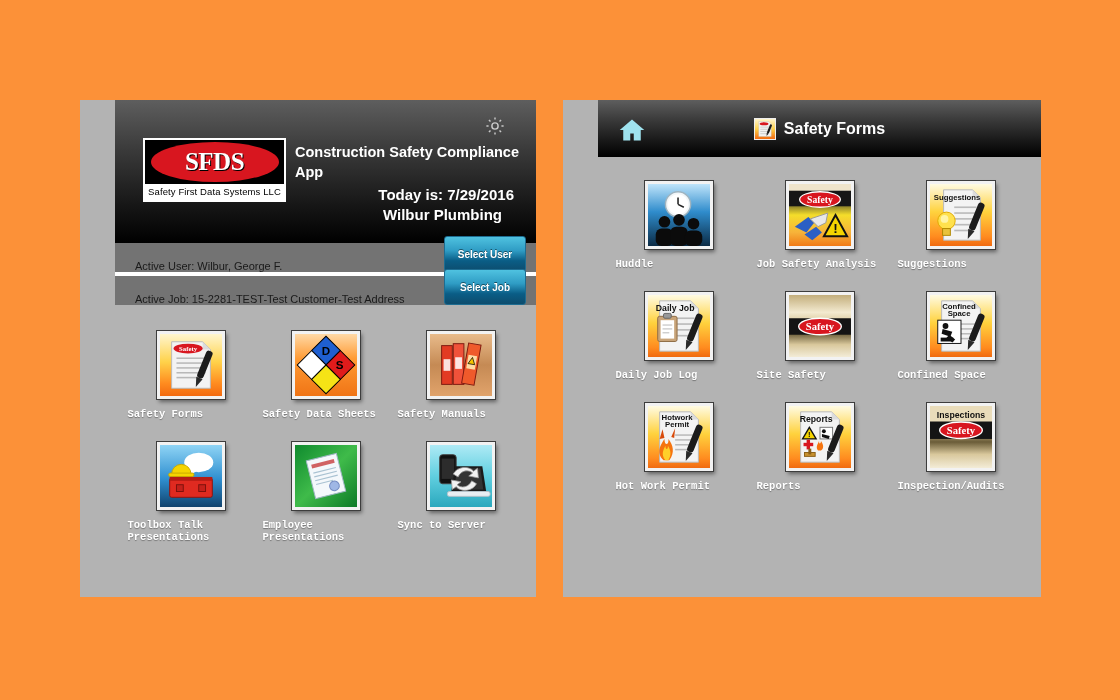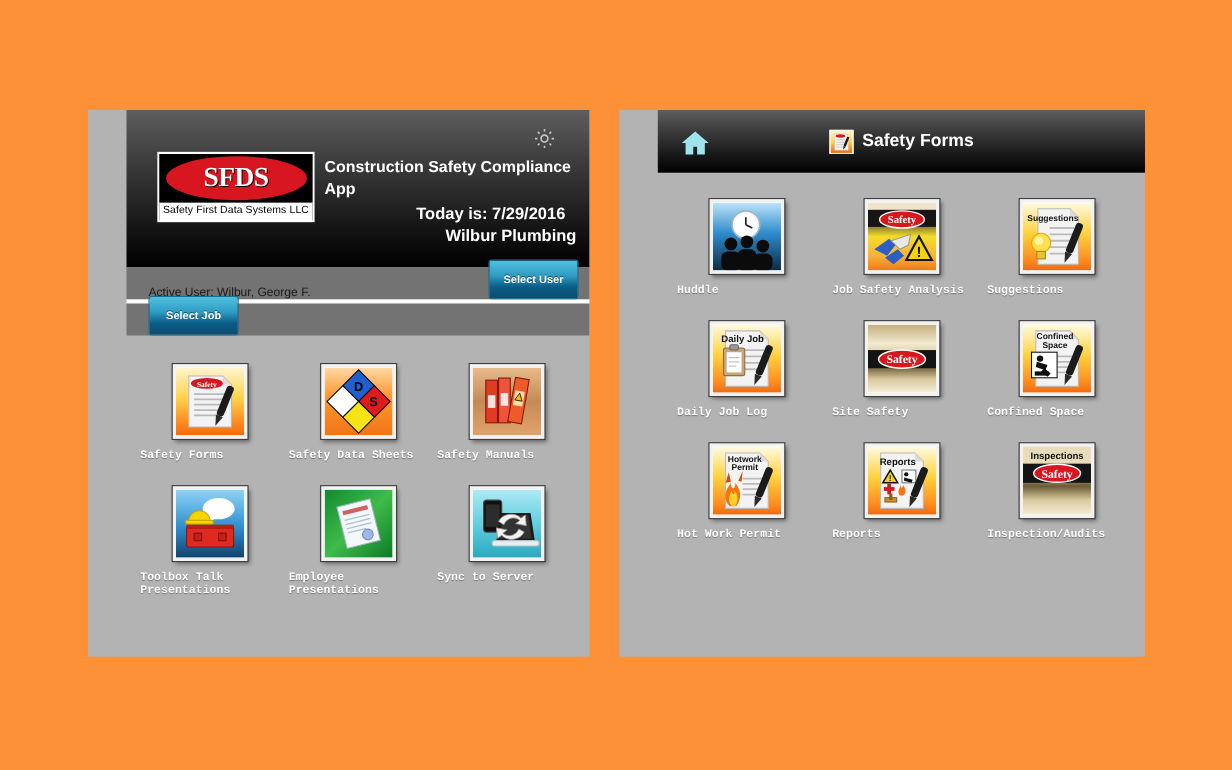--- a/index.html
+++ b/index.html
@@ -63,21 +63,21 @@
   .app-title {
     position:absolute; left:180px; top:42px; width:255px;
     color:#fff; font-size:14.5px; font-weight:bold; line-height:20px;
   }
   .today-line {
     position:absolute; right:22px; top:84px;
     color:#fff; font-size:15px; font-weight:bold; text-align:right;
     line-height:22px;
   }
   .company-line {
-    position:absolute; right:12px; top:104px;
+    position:absolute; right:34px; top:104px;
     color:#fff; font-size:15px; font-weight:bold; text-align:right;
     line-height:22px;
   }
 
   
   .active-row {
     height:29px; background:#737373;
     display:flex; align-items:flex-end;
     padding:0 10px 0 20px;
     position:relative;
@@ -159,20 +159,21 @@
     <div class="today-line">Today is: 7/29/2016</div>
     <div class="company-line">Wilbur Plumbing</div>
   </div>
 
   <div class="active-row">
     <span class="label">Active User: Wilbur, George F.</span>
     <span class="sel-btn">Select User</span>
   </div>
   <div class="rows-sep"></div>
   <div class="active-row">
+    <span class="label">Active Job: 15-2281-TEST-Test Customer-Test Address</span>
     <span class="sel-btn">Select Job</span>
   </div>
 
   <div class="grid" id="left-grid">
 
     <div class="tile">
       <div class="ico">
         <svg viewBox="0 0 64 64">
           <defs>
               <linearGradient id="gSF" x1="0" y1="0" x2="0" y2="1">

